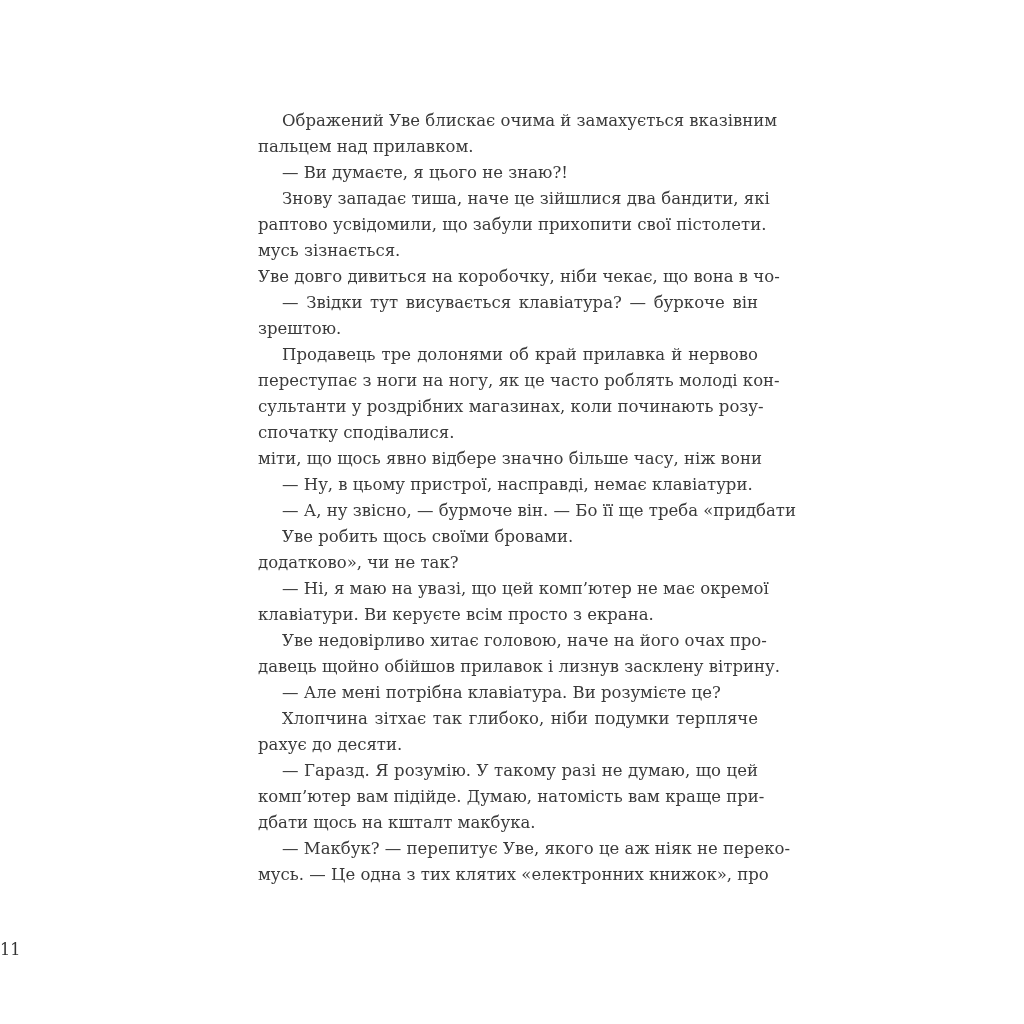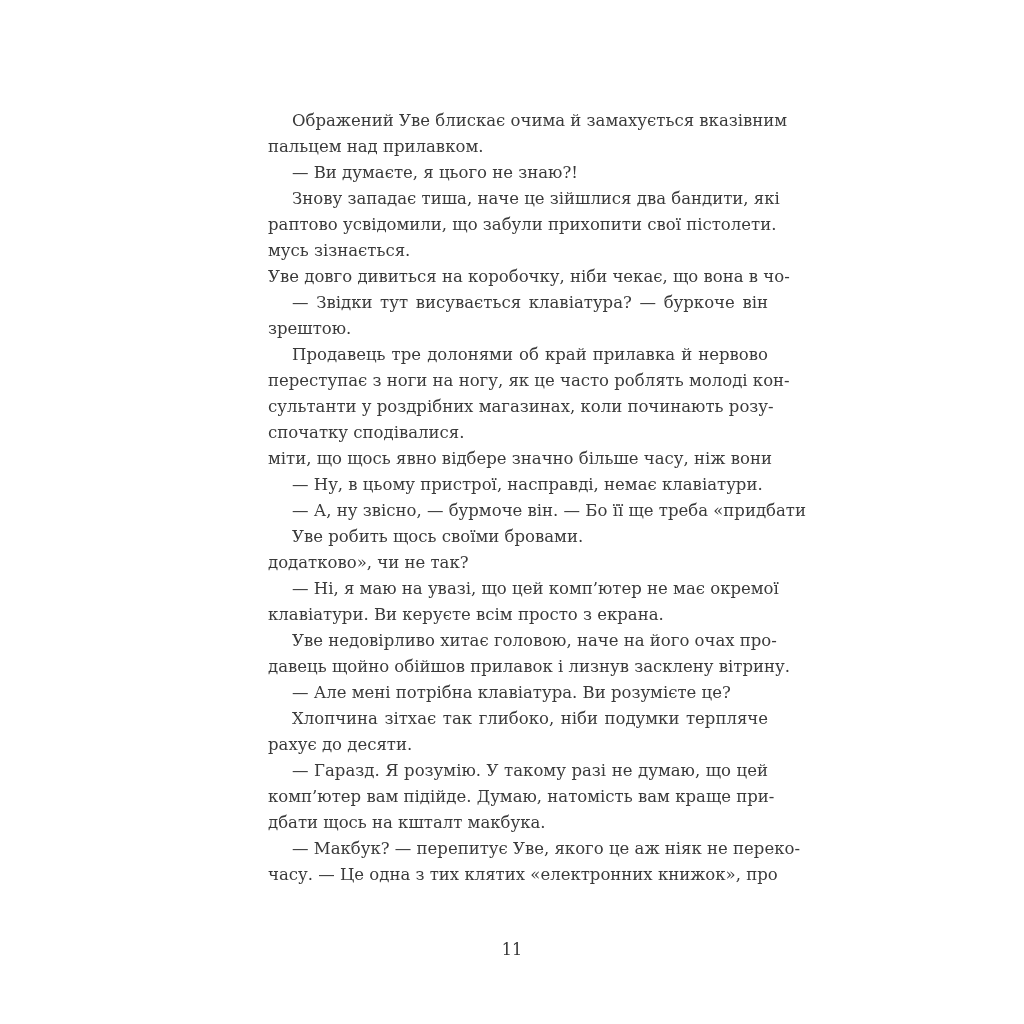--- a/index.html
+++ b/index.html
@@ -1,26 +1,26 @@
 <!DOCTYPE html>
 <html><head>
 <meta charset="utf-8">
 <style>
   html, body { margin: 0; padding: 0; background: #ffffff; }
   body { width: 1024px; height: 1024px; position: relative; overflow: hidden; }
   .page {
-    position: absolute; left: 268px; top: 108px; width: 500px;
+    position: absolute; left: 258px; top: 108px; width: 500px;
     font-family: "DejaVu Serif", "Liberation Serif", serif;
     font-size: 16.5px; line-height: 26px; color: #3a3a3a;
   }
   .line { display: block; white-space: nowrap; text-align: justify; text-align-last: justify; height: 26px; }
   .line.last { text-align-last: left; }
   .line.indent { padding-left: 24px; }
   .pagenum {
-    position: absolute; left: 0; width: 1024px; top: 940px; text-align: center;
+    position: absolute; left: 0; width: 1024px; top: 940px; 
     font-family: "DejaVu Serif", "Liberation Serif", serif; font-size: 16px; color: #333333;
   }
 </style>
 </head>
 <body>
 
 <div class="page" id="text">
     <span class="line indent">Ображений Уве блискає очима й замахується вказівним</span>
     <span class="line last">пальцем над прилавком.</span>
     <span class="line indent last">— Ви думаєте, я цього не знаю?!</span>
@@ -43,15 +43,15 @@
     <span class="line last">клавіатури. Ви керуєте всім просто з екрана.</span>
     <span class="line indent">Уве недовірливо хитає головою, наче на його очах про-</span>
     <span class="line">давець щойно обійшов прилавок і лизнув засклену вітрину.</span>
     <span class="line indent last">— Але мені потрібна клавіатура. Ви розумієте це?</span>
     <span class="line indent">Хлопчина зітхає так глибоко, ніби подумки терпляче</span>
     <span class="line last">рахує до десяти.</span>
     <span class="line indent">— Гаразд. Я розумію. У такому разі не думаю, що цей</span>
     <span class="line">комп’ютер вам підійде. Думаю, натомість вам краще при-</span>
     <span class="line last">дбати щось на кшталт макбука.</span>
     <span class="line indent">— Макбук? — перепитує Уве, якого це аж ніяк не переко-</span>
-    <span class="line">часу. — Це одна з тих клятих «електронних книжок», про</span>
+    <span class="line">мусь. — Це одна з тих клятих «електронних книжок», про</span>
   </div>
 <div class="pagenum">11</div>
 
 </body></html>

